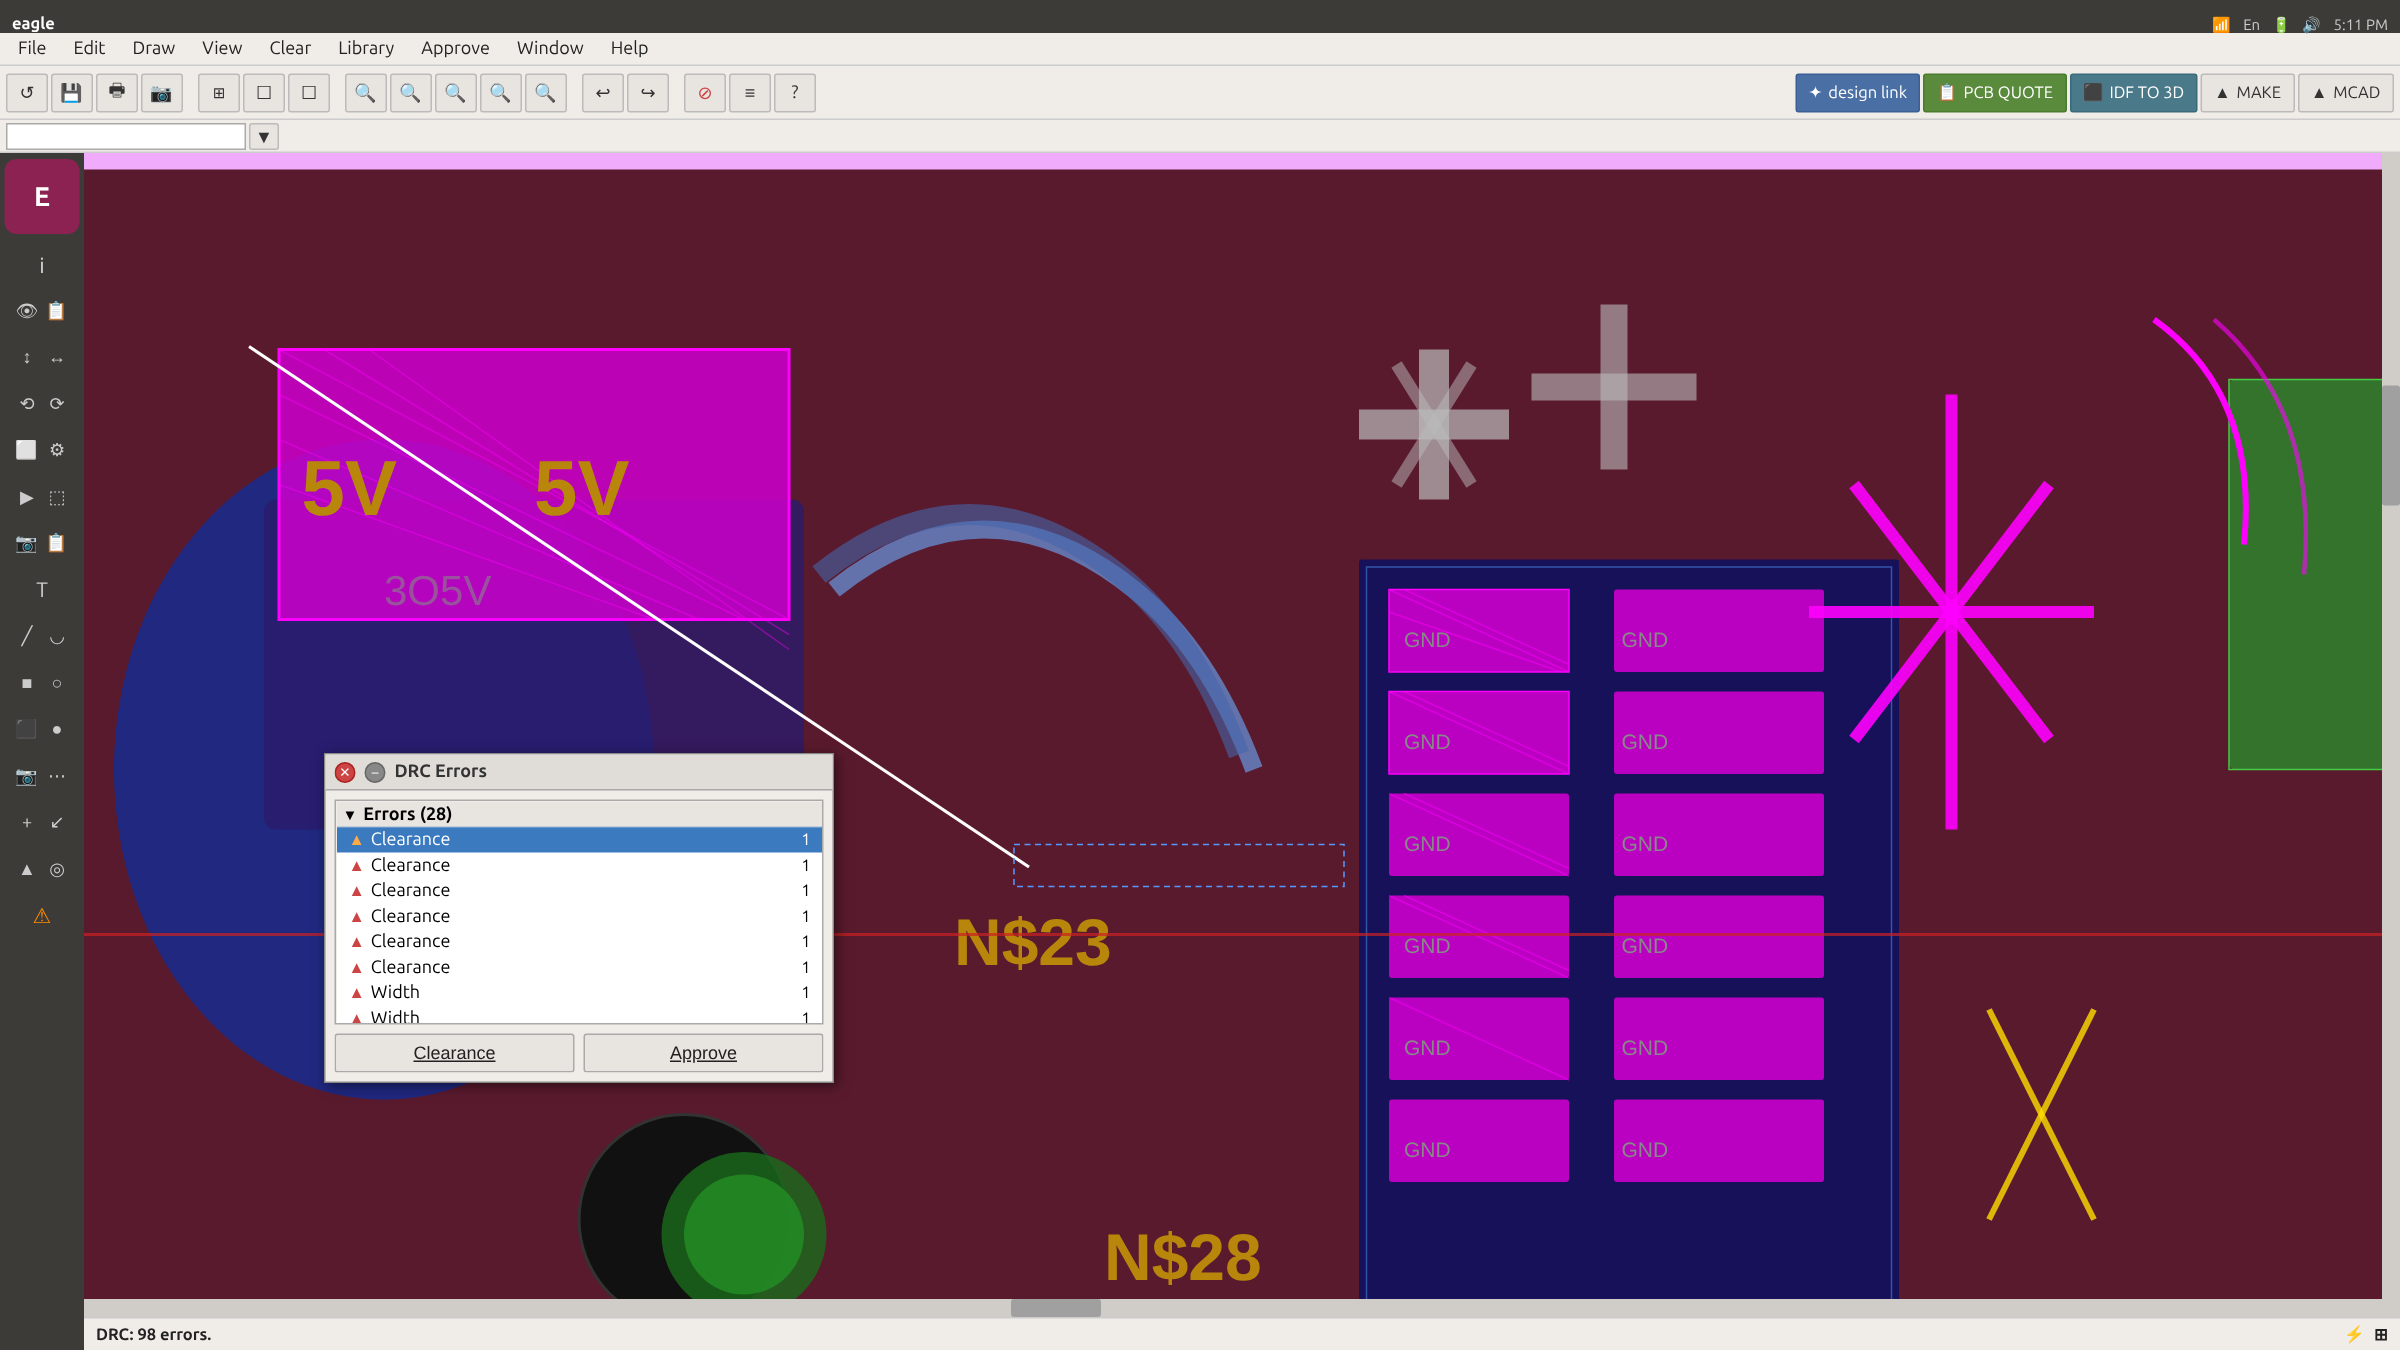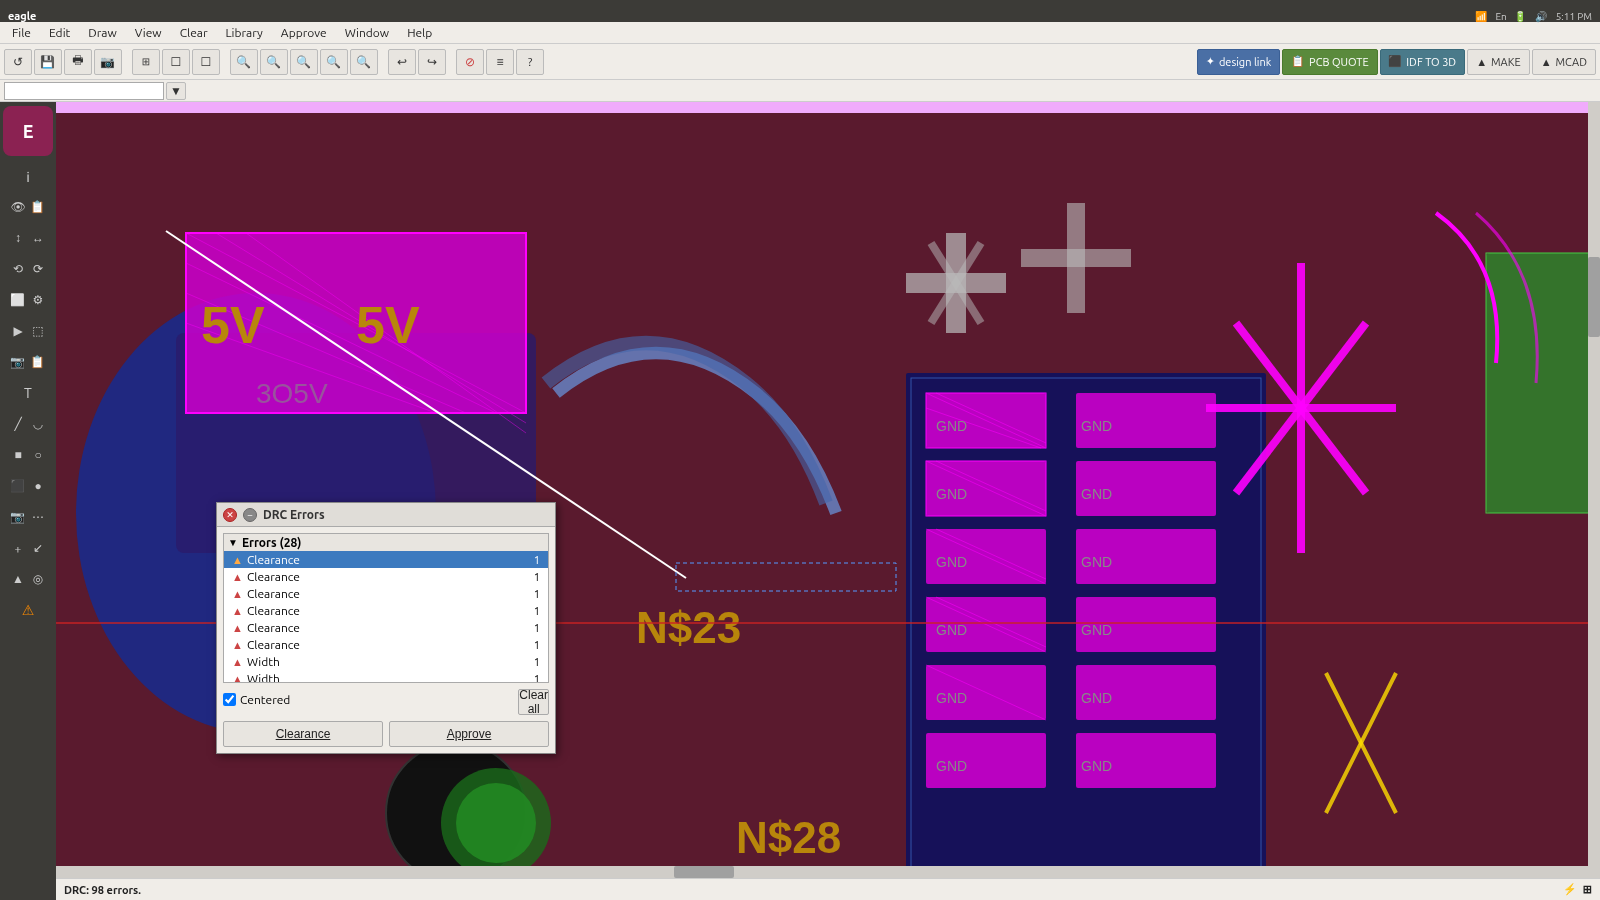--- a/index.html
+++ b/index.html
@@ -677,29 +677,20 @@
             <span class="item-num">1</span>
           </div>
           <div class="drc-item">
             <span class="warn-icon">▲</span>
             <span class="item-label">Width</span>
             <span class="item-num">1</span>
           </div>
 
         </div>
 
-        <div style="display:flex; align-items:center; justify-content:space-between; margin-bottom:6px;">
-          <div class="drc-check-row">
-            <input type="checkbox" checked="" style="">
-            <label>Centered</label>
-          </div>
-          <button class="drc-btn" style="flex:0; width:110px;">
-            <span>Clear all</span>
-          </button>
-        </div>
 
         <div class="drc-btn-row">
           <button class="drc-btn">
             <span class="underline">Clearance</span>
           </button>
           <button class="drc-btn">
             <span class="underline">Approve</span>
           </button>
         </div>
       </div>

